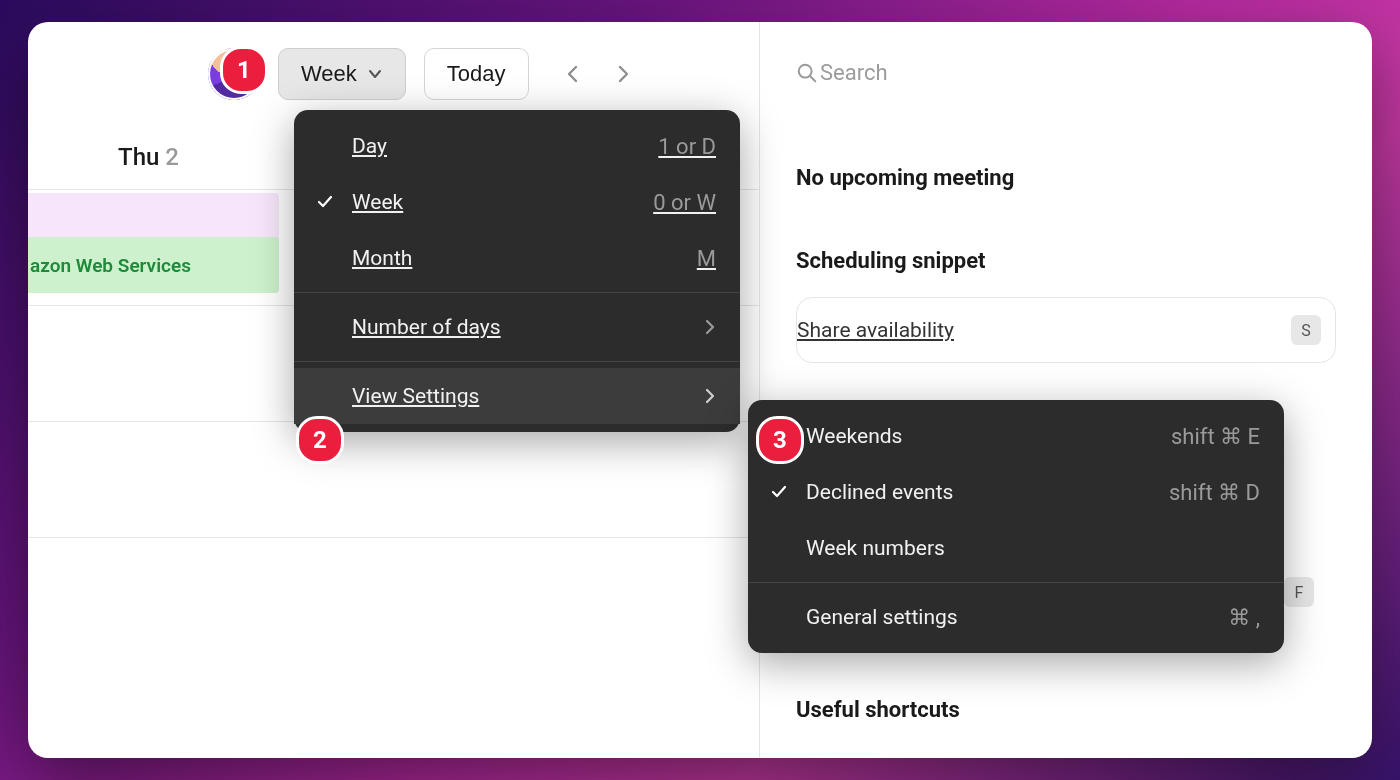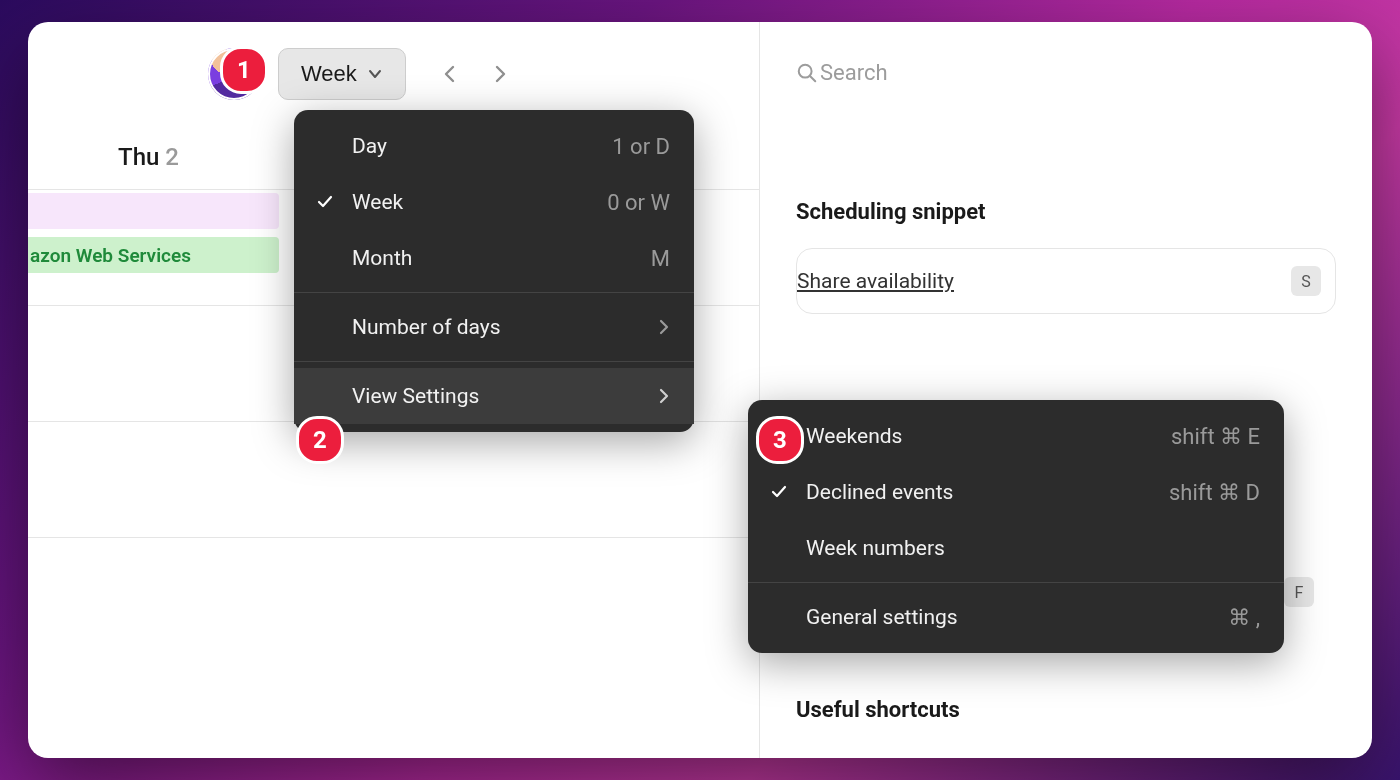--- a/index.html
+++ b/index.html
@@ -78,21 +78,21 @@
 
   
   .day-header{
     font-size:24px;color:var(--text);font-weight:500;
     padding:24px 0 18px 90px;
     border-top:1px solid transparent;
   }
   .day-header .num{color:#9a9a9a;margin-left:6px;}
   .rows .slot{height:115px;border-top:1px solid var(--border);position:relative;}
   .event{
-    position:absolute;left:-12px;right:480px;height:36px;
+    position:absolute;left:-12px;right:480px;height:56px;
     display:flex;align-items:center;padding:0 14px;
     font-size:19px;font-weight:600;border-radius:4px;overflow:hidden;white-space:nowrap;
   }
   .event.pink{background:var(--pink-bg);color:#a83aa8;top:3px;}
   .event.green{background:var(--green-bg);color:var(--green);top:47px;}
 
   
   .search{
     display:flex;align-items:center;gap:2px;color:#9c9c9c;
     margin-top:8px;margin-bottom:80px;font-size:22px;
@@ -127,21 +127,21 @@
     display:flex;align-items:center;gap:16px;
     height:56px;padding:0 24px 0 20px;cursor:pointer;
     position:relative;
   }
   .menu .item .ck{width:22px;display:flex;justify-content:center;color:var(--menu-text);}
   .menu .item .lbl{flex:1;}
   .menu .item .hint{color:var(--menu-muted);font-size:22px;}
   .menu .item .arrow{color:var(--menu-muted);}
   .menu .sep{height:1px;background:var(--menu-divider);margin:6px 0;}
   .menu .item.hi{background:var(--menu-hilite);}
-  .menu1{left:294px;top:110px;width:400px;}
+  .menu1{left:294px;top:110px;width:446px;text-decoration:underline;}
   .menu2{left:748px;top:400px;width:536px;}
 
   svg{display:block;}
 </style>
 </head>
 <body>
 
 <div class="window">
   <div class="cols">
 
@@ -151,20 +151,23 @@
           <div class="avatar"></div>
         </div>
         <button class="btn pill-dark">
           <span>Week</span>
           <span class="chev">
             <svg width="16" height="16" viewBox="0 0 16 16">
                 <path d="M3 5l5 6 5-6" stroke="#555" stroke-width="2" fill="none" stroke-linecap="round" stroke-linejoin="round"></path>
               </svg>
           </span>
         </button>
+        <button class="btn">
+          <span>Today</span>
+        </button>
         <div class="nav-arrows">
           <button class="icon-btn">
             <svg width="20" height="20" viewBox="0 0 20 20">
                 <path d="M13 3l-7 7 7 7" stroke="#8f8f8f" stroke-width="2.4" fill="none" stroke-linecap="round" stroke-linejoin="round"></path>
               </svg>
           </button>
           <button class="icon-btn">
             <svg width="20" height="20" viewBox="0 0 20 20">
                 <path d="M7 3l7 7-7 7" stroke="#8f8f8f" stroke-width="2.4" fill="none" stroke-linecap="round" stroke-linejoin="round"></path>
               </svg>
@@ -191,20 +194,21 @@
 
     <div class="right">
       <div class="search">
         <svg width="22" height="22" viewBox="0 0 24 24">
             <circle cx="10" cy="10" r="7" stroke="#9c9c9c" stroke-width="2.2" fill="none"></circle>
             <line x1="15.5" y1="15.5" x2="21" y2="21" stroke="#9c9c9c" stroke-width="2.2" stroke-linecap="round"></line>
           </svg>
         <span>Search</span>
       </div>
 
+      <div class="sec-title">No upcoming meeting</div>
 
       <div style="height:34px"></div>
 
       <div class="sec-title">Scheduling snippet</div>
       <div class="share-box">
         <span>Share availability</span>
         <span class="kbd">S</span>
       </div>
 
       <span class="kbd-free">F</span>

